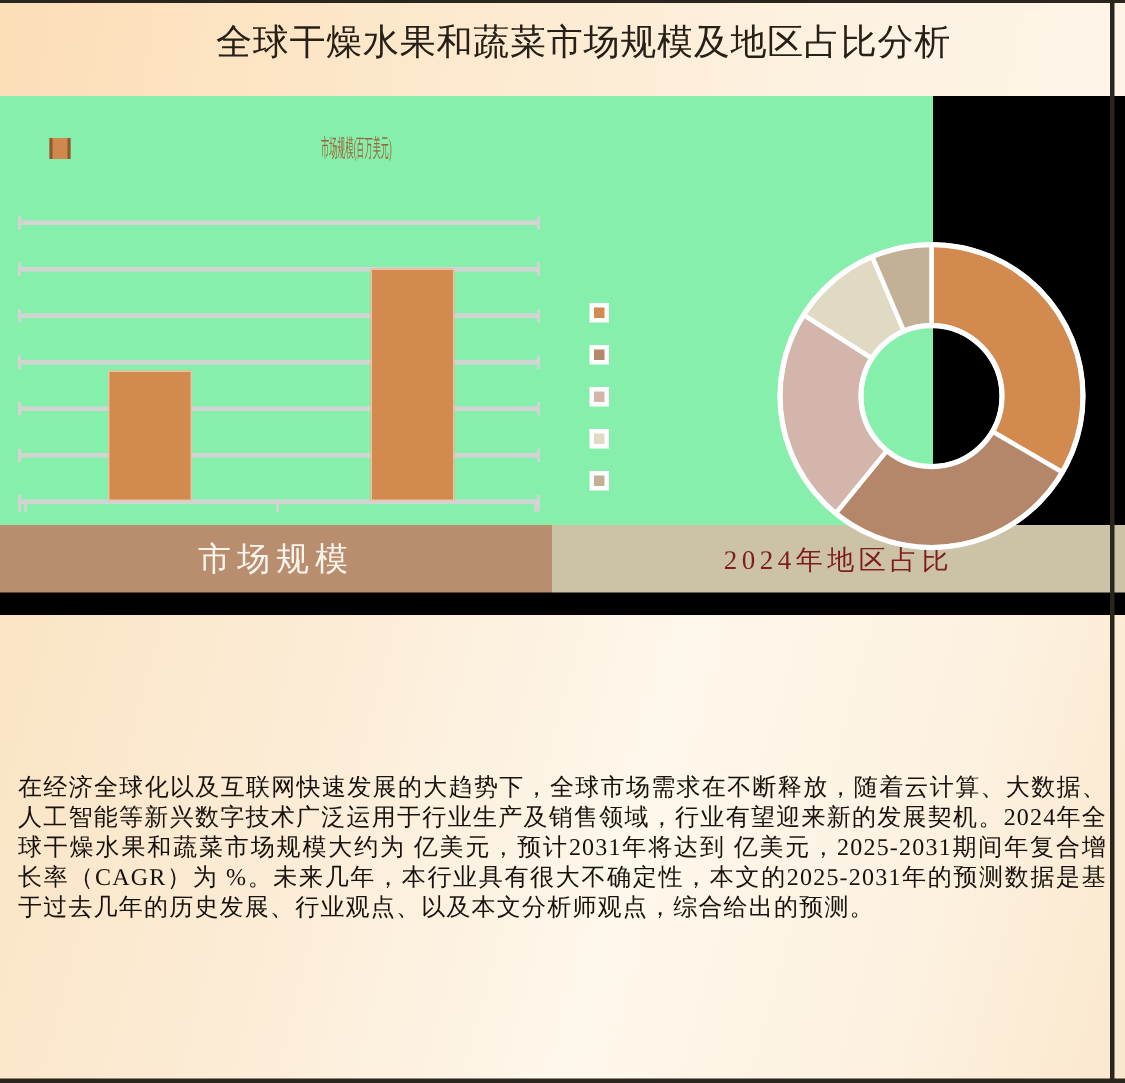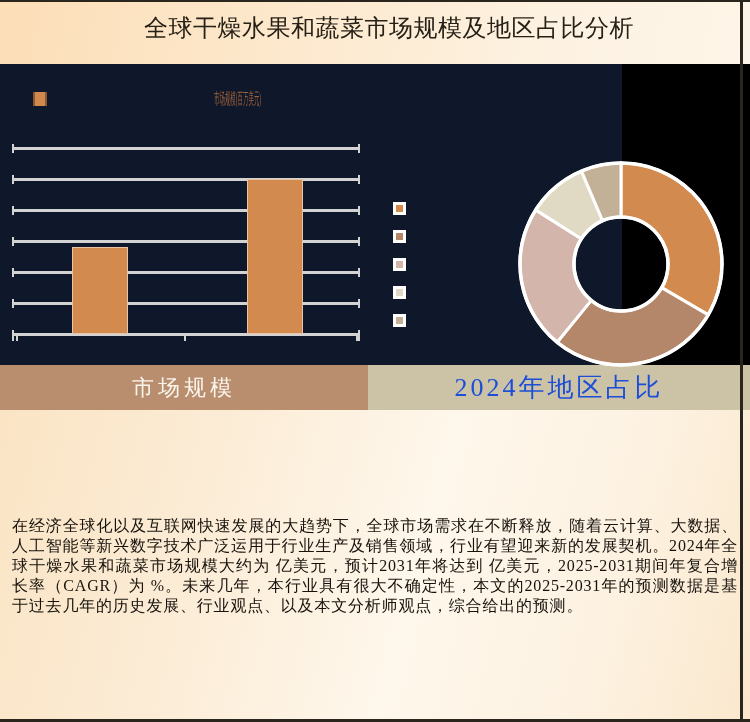--- a/index.html
+++ b/index.html
@@ -12,21 +12,21 @@
   #top-banner{
     position:absolute;left:0;top:0;width:750px;height:64px;
     background:linear-gradient(100deg,#FCDEB7 0%,#FDE9CE 40%,#FDF2E2 75%,#FEF5E8 100%);
   }
   #page-title{
     position:absolute;left:14px;top:12px;width:750px;text-align:center;
     font-size:24px;letter-spacing:0.5px;color:#262016;
   }
   
   #chart-panel{
-    position:absolute;left:0;top:64px;width:622px;height:301px;background:#0f172a;
+    position:absolute;left:0;top:64px;width:622px;height:301px;background:#86efac;
   }
   #bar-legend-swatch{
     position:absolute;left:33px;top:28px;width:10px;height:14px;
     background:#D0884C;border-left:2px solid #8B5A33;border-right:2px solid #8B5A33;
   }
   #squished-label{
     position:absolute;left:214px;top:25px;
     font-size:16px;color:#9E6239;white-space:nowrap;
     transform:scaleX(0.34);transform-origin:left center;
   }
@@ -51,29 +51,29 @@
   #pie-legend{
     position:absolute;left:393px;top:138px;display:flex;flex-direction:column;gap:15px;
   }
   .pie-legend-swatch{
     width:13px;height:13px;background:#FFFFFF;display:flex;align-items:center;justify-content:center;
   }
   .pie-legend-swatch .chip{width:7px;height:7px;}
   #donut-svg{position:absolute;left:516px;top:159px;z-index:3;}
   
   #caption-row{
-    position:absolute;left:0;top:365px;width:750px;height:41px;display:flex;z-index:2;text-align:right;
+    position:absolute;left:0;top:350px;width:750px;height:41px;display:flex;z-index:2;text-align:right;
   }
   #caption-left{
     width:368px;height:45px;background:#B98E6E;color:#FAF5EC;
     font-size:22px;letter-spacing:4px;display:flex;align-items:center;justify-content:center;
   }
   #caption-right{
-    width:382px;height:45px;background:#CCC3A7;color:#1d4ed8;
-    font-size:26px;letter-spacing:3px;display:flex;align-items:center;justify-content:center;
+    width:382px;height:45px;background:#CCC3A7;color:#7f1d1d;
+    font-size:18px;letter-spacing:3px;display:flex;align-items:center;justify-content:center;
   }
   
   #footer-section{
     position:absolute;left:0;top:410px;width:750px;height:312px;
     background:linear-gradient(105deg,#FAE4C4 0%,#FCEDD8 30%,#FEF7EB 55%,#FDF2E2 78%,#FAE8CD 100%);
   }
   #analysis-paragraph{
     position:absolute;left:12px;top:106px;width:726px;
     font-size:16px;line-height:20px;letter-spacing:0.8px;color:#17120C;
     text-align:justify;

